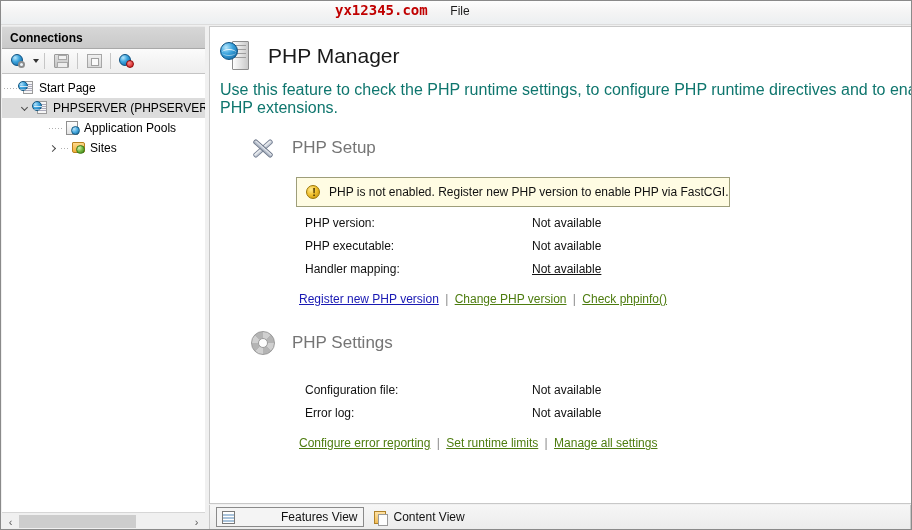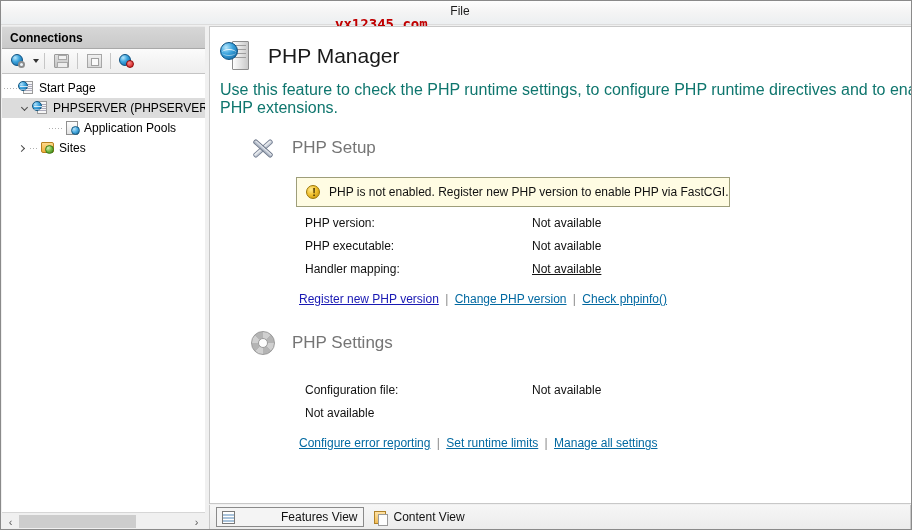--- a/index.html
+++ b/index.html
@@ -35,21 +35,20 @@
     cursor: default;
   }
 
   #watermark {
     position: absolute; left: 334px; top: 1px;
     font-family: "DejaVu Sans Mono", monospace;
     font-size: 14px; font-weight: bold;
     color: #c00000;
     letter-spacing: 0px;
     white-space: nowrap;
-    margin-top: 14px;
   }
 
   
   #sidebar {
     position: absolute; left: 1px; top: 25px;
     width: 203px; height: 504px;
     background: #ffffff;
   }
   #connections-header {
     height: 23px;
@@ -256,21 +255,21 @@
     padding-left: 89px;
     margin-top: 16px;
     font-size: 12px;
     color: #6e6e6e;
   }
   .lnk {
     text-decoration: underline;
     cursor: pointer;
   }
   .lnk.enabled { color: #1919b3; }
-  .lnk.disabled { color: #0369a1; margin-top: 9px; }
+  .lnk.disabled { color: #4d7c0f; margin-top: 9px; }
   .sep-pipe { color: #8a8a8a; padding: 0 3px; }
 
   
   .icon-server {
     position: relative; width: 34px; height: 34px;
     flex: 0 0 34px;
   }
   .srv-body {
     position: absolute; left: 12px; top: 2px;
     width: 17px; height: 29px;
@@ -508,21 +507,21 @@
       </div>
 
       <div class="tree-row" style="padding-left:45px;">
         <div class="dots"></div>
         <div class="tree-icon">
           <span class="ic-apppool"></span>
         </div>
         <span class="tree-label">Application Pools</span>
       </div>
 
-      <div class="tree-row" style="padding-left:12px;">
+      <div class="tree-row" style="padding-left:43px;">
         <div class="twisty">
             <span class="chev collapsed"></span>
           </div>
         <div class="dots" style="flex:0 0 8px;width:8px;background-position:2px 9px;"></div>
         <div class="tree-icon">
           <span class="ic-sites"></span>
         </div>
         <span class="tree-label">Sites</span>
       </div>
     </div>
@@ -591,20 +590,21 @@
             <span class="gear-hole"></span>
         </div>
         <div class="section-title">PHP Settings</div>
       </div>
 
       <div class="kv" style="margin-top:25px;">
         <span class="k">Configuration file:</span>
         <span class="v">Not available</span>
       </div>
       <div class="kv">
+        <span class="k">Error log:</span>
         <span class="v">Not available</span>
       </div>
 
       <div class="links-row">
         <span class="lnk disabled">Configure error reporting</span>
         <span class="sep-pipe">|</span>
         <span class="lnk disabled">Set runtime limits</span>
         <span class="sep-pipe">|</span>
         <span class="lnk disabled">Manage all settings</span>
       </div>

